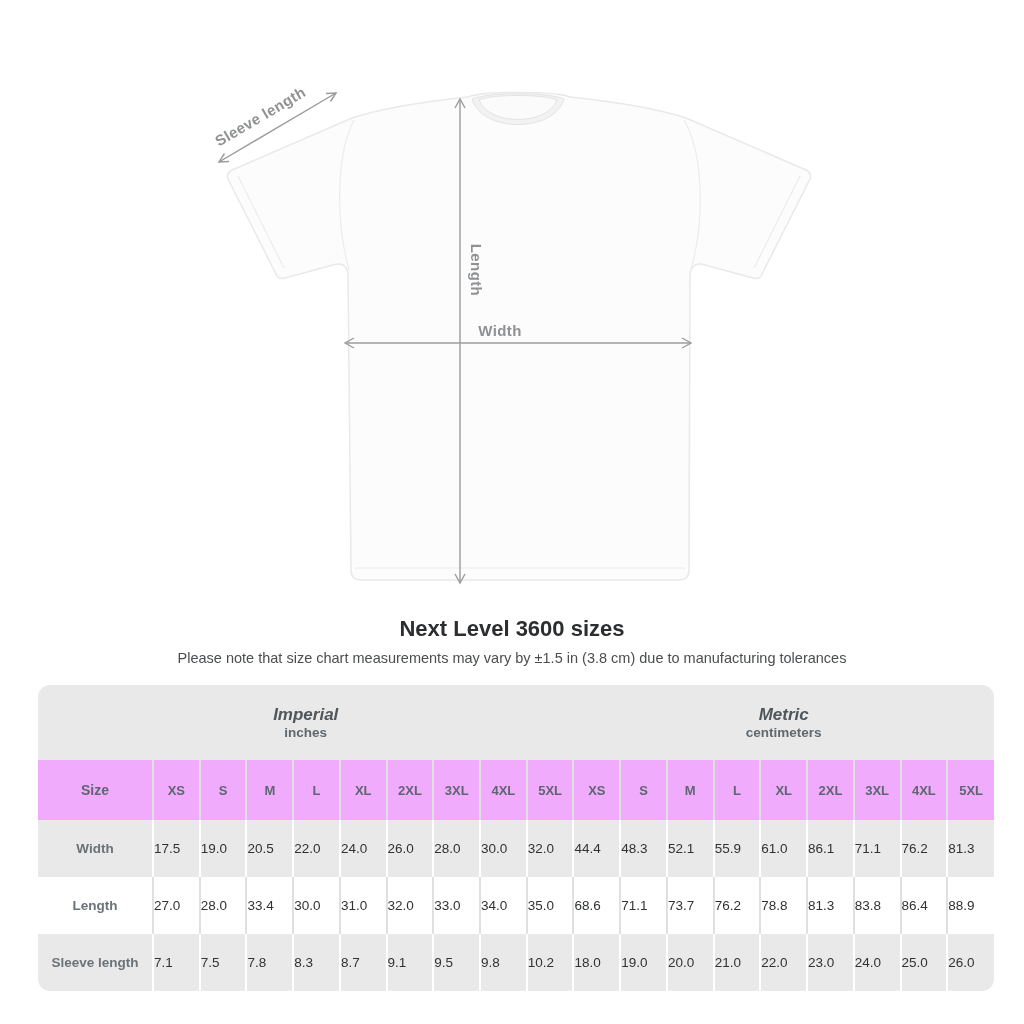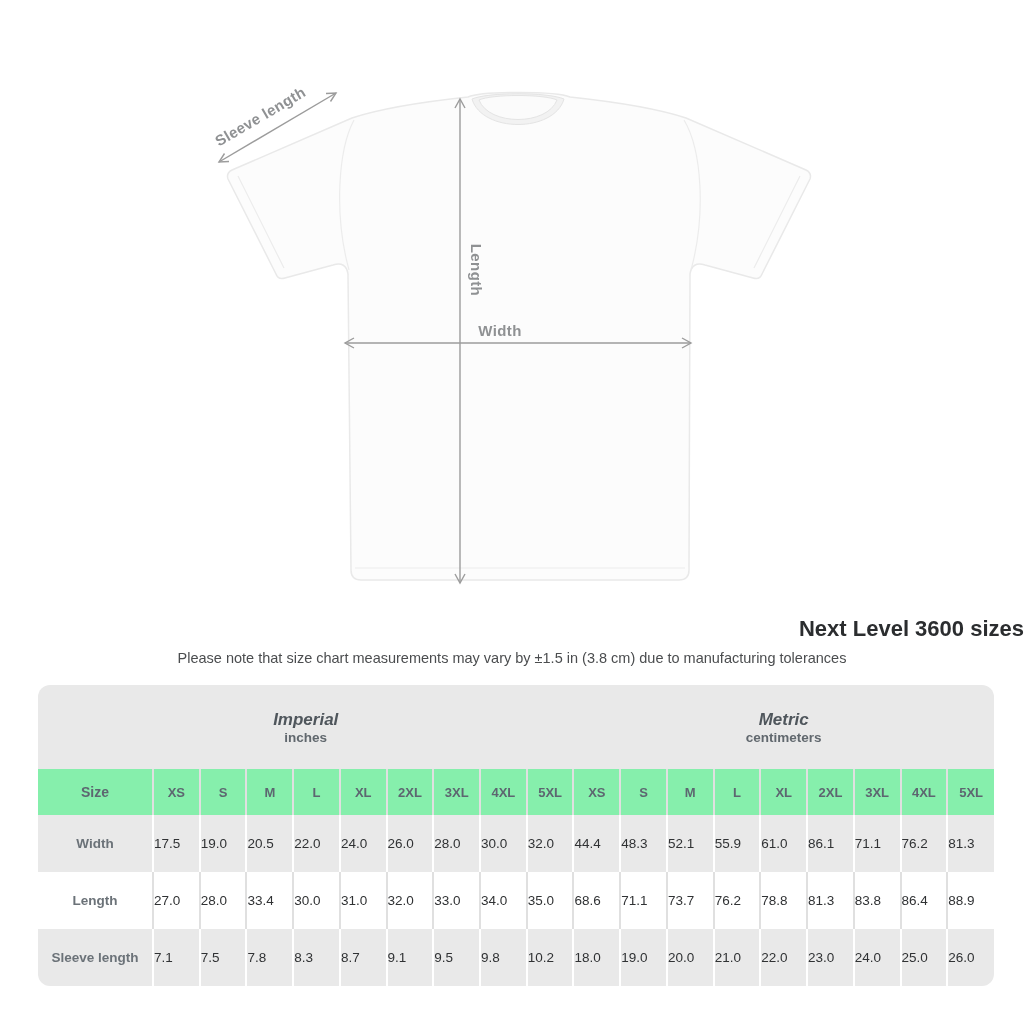--- a/index.html
+++ b/index.html
@@ -7,39 +7,39 @@
     position:relative;width:1024px;height:1024px;background:#ffffff;
     font-family:"Liberation Sans","DejaVu Sans",sans-serif;overflow:hidden;
   }
   svg.diagram{position:absolute;top:0;left:0;display:block;}
   .diagram-label{
     font-family:"Liberation Sans","DejaVu Sans",sans-serif;
     font-size:15px;font-weight:bold;fill:#8f9193;letter-spacing:.4px;
   }
   h1.page-title{
     position:absolute;top:616px;left:0;width:1024px;margin:0;
-    text-align:right;font-size:22px;font-weight:bold;color:#2b2d2f;
+    text-align:center;font-size:22px;font-weight:bold;color:#2b2d2f;
   }
   p.note{
     position:absolute;top:650px;left:0;width:1024px;margin:0;
     text-align:center;font-size:14.5px;color:#4b4d4f;
   }
   .table-wrap{
     position:absolute;top:685px;left:38px;width:956px;
     border-radius:12px;overflow:hidden;
   }
   table.size-table{width:100%;border-collapse:collapse;table-layout:fixed;}
   col.col-label{width:115px;}
   .group-row th{
-    height:84px;background:#e9e9e9;vertical-align:middle;text-align:center;padding:0;
+    height:75px;background:#e9e9e9;vertical-align:middle;text-align:center;padding:0;
   }
   .gname{font-size:17px;font-weight:bold;font-style:italic;color:#4f565c;}
   .gsub{font-size:13.5px;color:#61686e;margin-top:0;}
   tr.size-row th{
-    height:46px;background:#86efac;font-size:13px;font-weight:bold;color:#5d6670;
+    height:60px;background:#f0abfc;font-size:13px;font-weight:bold;color:#5d6670;
     text-align:center;padding:0;
   }
   tr.size-row th:first-child{font-size:14px;}
   tbody tr{height:57px;}
   tbody th{font-size:13.5px;font-weight:bold;color:#6b7278;text-align:center;padding:0;}
   tbody td{font-size:13.5px;color:#303234;text-align:left;padding:0;}
   tr.gray > th, tr.gray > td{background:#e9e9e9;}
   tr.light > th, tr.light > td{background:#ffffff;}
   tr.size-row > *:not(:first-child),
   tr.light > *:not(:first-child){border-left:2px solid #e0e0e0;}

